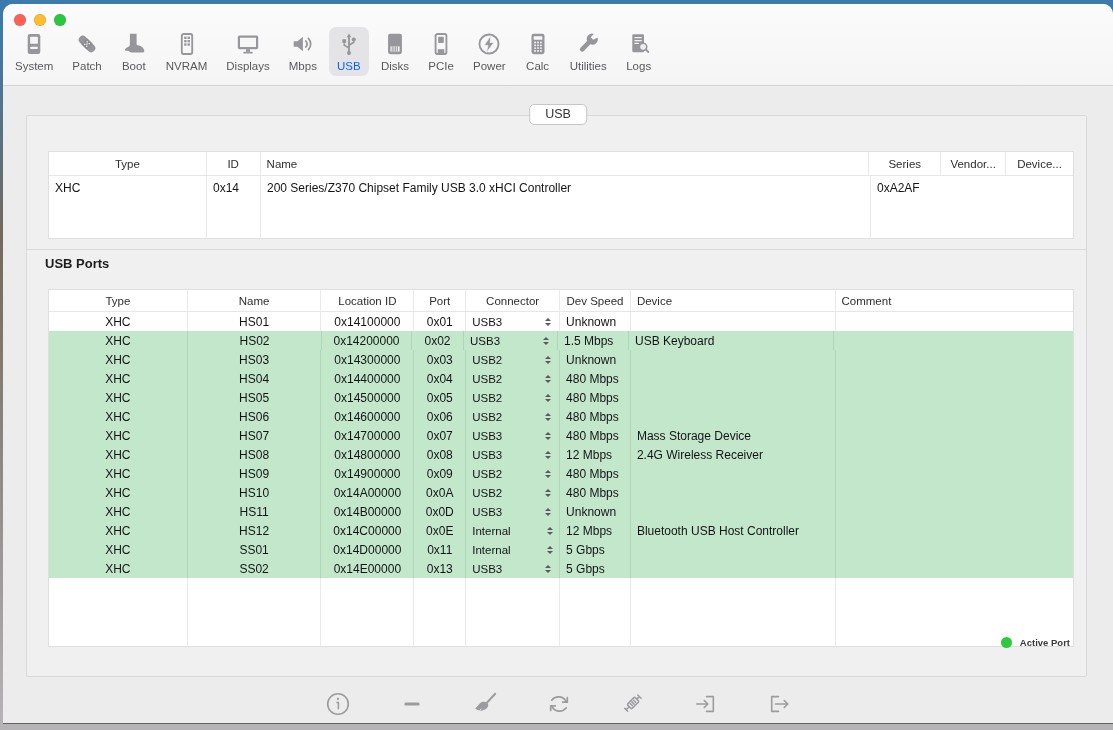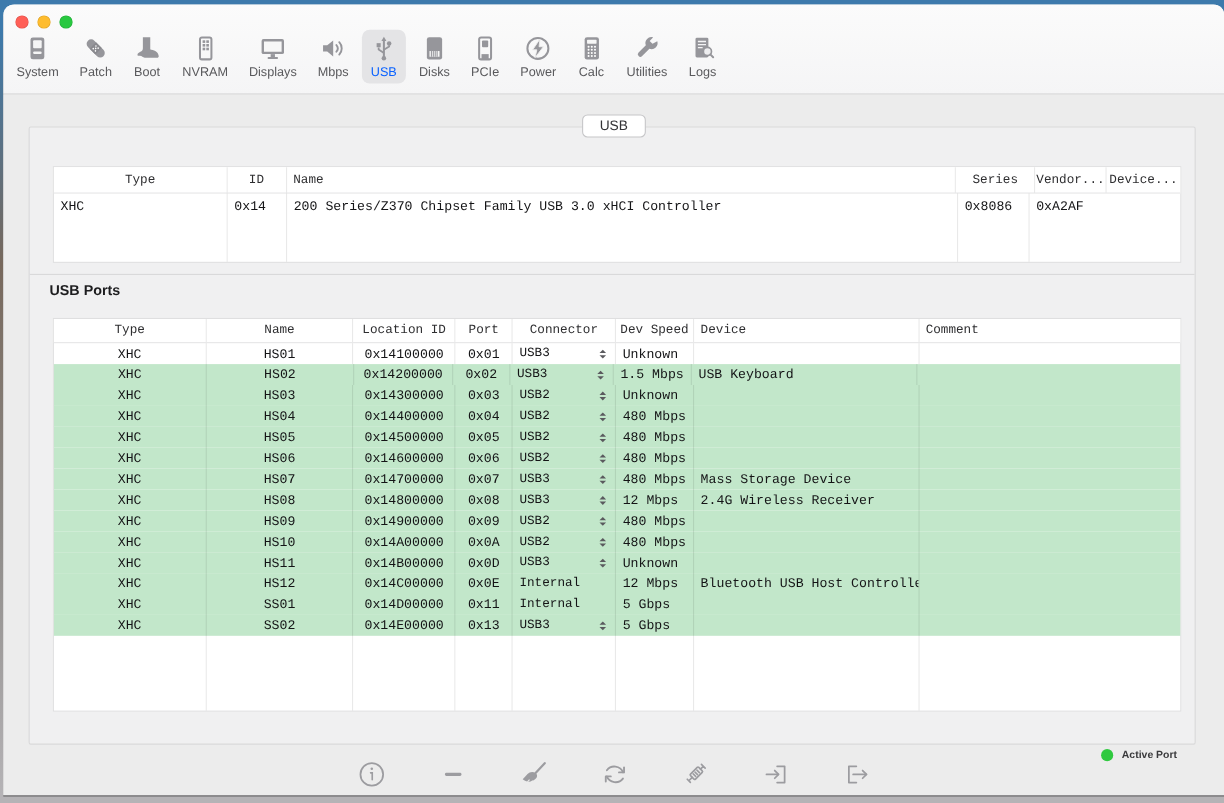--- a/index.html
+++ b/index.html
@@ -45,42 +45,42 @@
     position:absolute; top:18px; left:50%; transform:translateX(-50%);
     background:#ffffff; border:1px solid #c6c6c8; border-radius:5px;
     height:21px; line-height:19px; padding:0 15px; font-size:12.5px; color:#333336; z-index:5;
   }
   .divider { position:absolute; left:0; right:0; top:133px; height:1px; background:#d9d9da; }
   .section-title { position:absolute; left:18px; top:140px; font-size:13px; font-weight:bold; color:#1d1d1f; }
   
   .tbl { position:absolute; background:#ffffff; border:1px solid #dfdfe0; }
   .tbl.ctrl  { left:21px; top:35px;  width:1026px; height:88px; }
   .tbl.ports { left:21px; top:173px; width:1026px; }
-  .tr { display:flex; width:100%;font-family:Liberation Mono, monospace; }
+  .tr { display:flex; width:100%; }
   .thead { border-bottom:1px solid #e6e6e7; background:#ffffff; }
   .th, .td {
     display:flex; align-items:center; padding:0 6px; overflow:hidden;
     white-space:nowrap; border-right:1px solid rgba(0,0,0,.085);
   }
   .th:last-child, .td:last-child { border-right:none; }
   .th { font-size:11.5px; color:#2e2e30; }
   .ctrl .th { height:23px; }
   .ctrl-row .td { height:62px; align-items:flex-start; padding-top:5px; font-size:12px; color:#141416; }
   .ports .th { height:21px; }
   .port-row .td { height:19px; font-size:12px; color:#141416; }
   .port-row.active { background:#c2e7ca; }
   .filler-row .td { height:68px; }
   .td.conn { justify-content:space-between;gap:36px; }
   .conn-lbl { font-size:11.5px; color:#141416; }
   .stepper { display:inline-flex; flex-direction:column; gap:2px; align-items:center; padding-right:2px; }
   .stepper i { display:block; width:0; height:0; border-left:3.2px solid transparent; border-right:3.2px solid transparent; }
   .stepper .up { border-bottom:3.8px solid #5a5a5e; }
   .stepper .dn { border-top:3.8px solid #5a5a5e; }
   
-  .legend { position:absolute; right:16px; top:565px; display:flex; gap:8px; }
+  .legend { position:absolute; right:16px; top:521px; display:flex; gap:8px; }
   .dot { width:11px; height:11px; border-radius:50%; background:#2fc93f; }
   .legend-lbl { font-size:9.5px; font-weight:bold; color:#3a3a3c; }
   
   .bottom-toolbar { position:absolute; left:319px; top:602px; width:473px; height:32px; display:flex; justify-content:space-between; align-items:center; }
   .bt-btn { width:32px; height:32px; background:none; border:none; padding:1px; cursor:default; }
   .bt-btn span { display:block; width:30px; height:30px; }
 </style>
 </head>
 <body>
 
@@ -234,21 +234,20 @@
               <div class="th" style="width: 610px; justify-content: flex-start;">Name</div>
               <div class="th" style="width: 72px; justify-content: center;">Series</div>
               <div class="th" style="width: 65px; justify-content: center;">Vendor...</div>
               <div class="th" style="width: 67px; justify-content: center;">Device...</div>
             </div>
           <div class="tbody">
               <div class="tr ctrl-row">
                 <div class="td" style="width: 158px;">XHC</div>
                 <div class="td" style="width: 54px;">0x14</div>
                 <div class="td" style="width: 610px;">200 Series/Z370 Chipset Family USB 3.0 xHCI Controller</div>
-                <div class="td" style="width: 65px;">0x8086</div>
                 <div class="td" style="width: 67px;">0xA2AF</div>
               </div>
             </div>
         </div>
 
         <div class="section-title">USB Ports</div>
 
         <div class="tbl ports">
           <div class="tr thead">
               <div class="th" style="width: 139px; justify-content: center;">Type</div>

